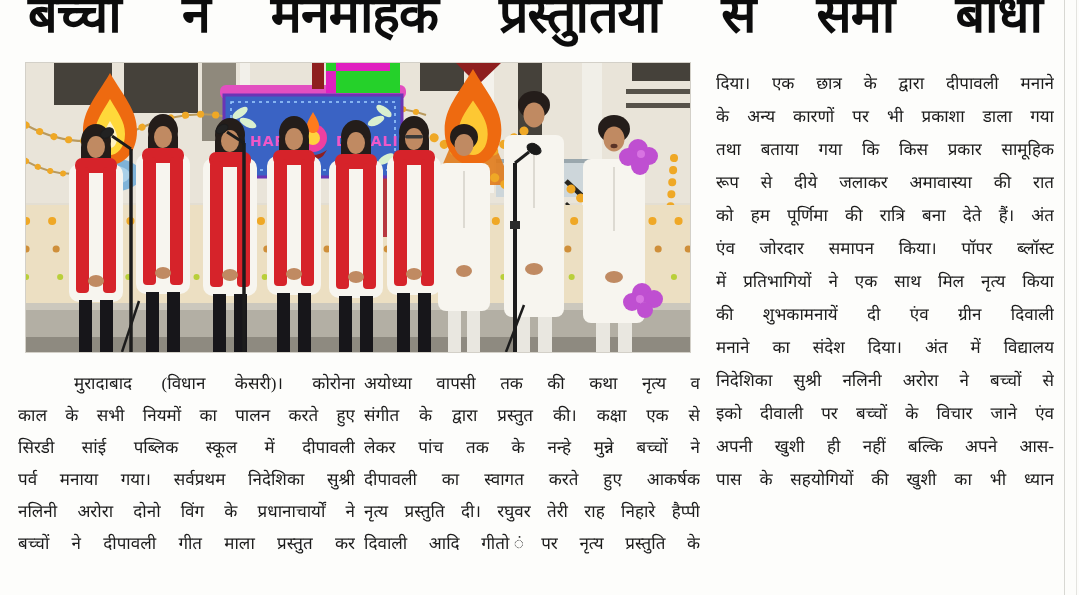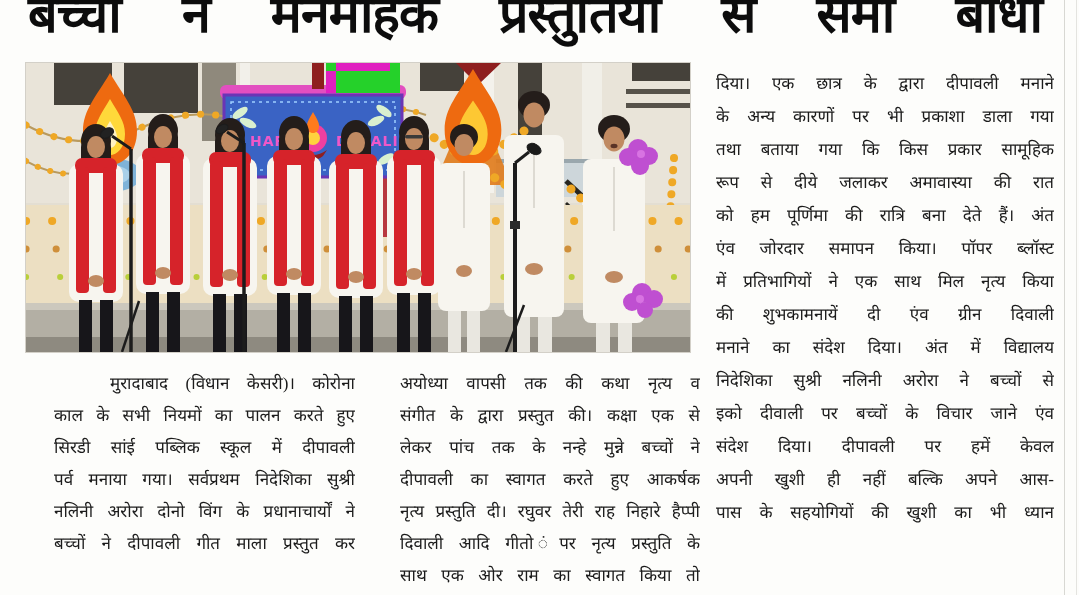--- a/index.html
+++ b/index.html
@@ -18,21 +18,21 @@
   .photo{
     position:absolute;left:26px;top:63px;width:664px;height:289px;
     outline:1px solid #d3d0c8;background:#e3ded2;
   }
   .photo svg{display:block;width:100%;height:100%;}
 
   .col{position:absolute;color:var(--text-ink,#1b1b1b);font-size:17px;}
   .col-1{left:18px;top:368px;width:337px;}
   .col-2{left:364px;top:368px;width:336px;}
   .col-3{left:716px;top:67px;width:338px;}
-  .col-1 .article-line,.col-2 .article-line{line-height:32px;height:32px;margin-left:36px;}
+  .col-1 .article-line,.col-2 .article-line{line-height:32px;height:32px;}
   .col-3 .article-line{line-height:33px;height:33px;}
   .article-line{
     text-align:justify;text-align-last:justify;
     white-space:nowrap;overflow:hidden;font-weight:500;
   }
   .col-1 .article-line:first-child{padding-left:56px;}
 
   .vrule{position:absolute;left:1064px;top:0;width:1px;height:595px;background:var(--rule-gray,#d8d8d3);}
   .vrule2{position:absolute;left:1076px;top:0;width:1px;height:595px;background:#e4e4e0;}
 
@@ -322,34 +322,32 @@
       <div class="article-line">नलिनी अरोरा दोनो विंग के प्रधानाचार्यों ने</div>
       <div class="article-line">बच्चों ने दीपावली गीत माला प्रस्तुत कर</div>
     </div>
   <div class="col col-2">
       <div class="article-line">अयोध्या वापसी तक की कथा नृत्य व</div>
       <div class="article-line">संगीत के द्वारा प्रस्तुत की। कक्षा एक से</div>
       <div class="article-line">लेकर पांच तक के नन्हे मुन्ने बच्चों ने</div>
       <div class="article-line">दीपावली का स्वागत करते हुए आकर्षक</div>
       <div class="article-line">नृत्य प्रस्तुति दी। रघुवर तेरी राह निहारे हैप्पी</div>
       <div class="article-line">दिवाली आदि गीतो ंपर नृत्य प्रस्तुति के</div>
-      <div class="article-line">साथ एक ओर राम का स्वागत किया तो</div>
     </div>
   <div class="col col-3">
       <div class="article-line">दिया। एक छात्र के द्वारा दीपावली मनाने</div>
       <div class="article-line">के अन्य कारणों पर भी प्रकाशा डाला गया</div>
       <div class="article-line">तथा बताया गया कि किस प्रकार सामूहिक</div>
       <div class="article-line">रूप से दीये जलाकर अमावास्या की रात</div>
       <div class="article-line">को हम पूर्णिमा की रात्रि बना देते हैं। अंत</div>
       <div class="article-line">एंव जोरदार समापन किया। पॉपर ब्लॉस्ट</div>
       <div class="article-line">में प्रतिभागियों ने एक साथ मिल नृत्य किया</div>
       <div class="article-line">की शुभकामनायें दी एंव ग्रीन दिवाली</div>
       <div class="article-line">मनाने का संदेश दिया। अंत में विद्यालय</div>
       <div class="article-line">निदेशिका सुश्री नलिनी अरोरा ने बच्चों से</div>
       <div class="article-line">इको दीवाली पर बच्चों के विचार जाने एंव</div>
-      <div class="article-line">संदेश दिया। दीपावली पर हमें केवल</div>
       <div class="article-line">अपनी खुशी ही नहीं बल्कि अपने आस-</div>
       <div class="article-line">पास के सहयोगियों की खुशी का भी ध्यान</div>
     </div>
 
   <div class="vrule"></div>
   <div class="vrule2"></div>
 </div>
 
 </body></html>

